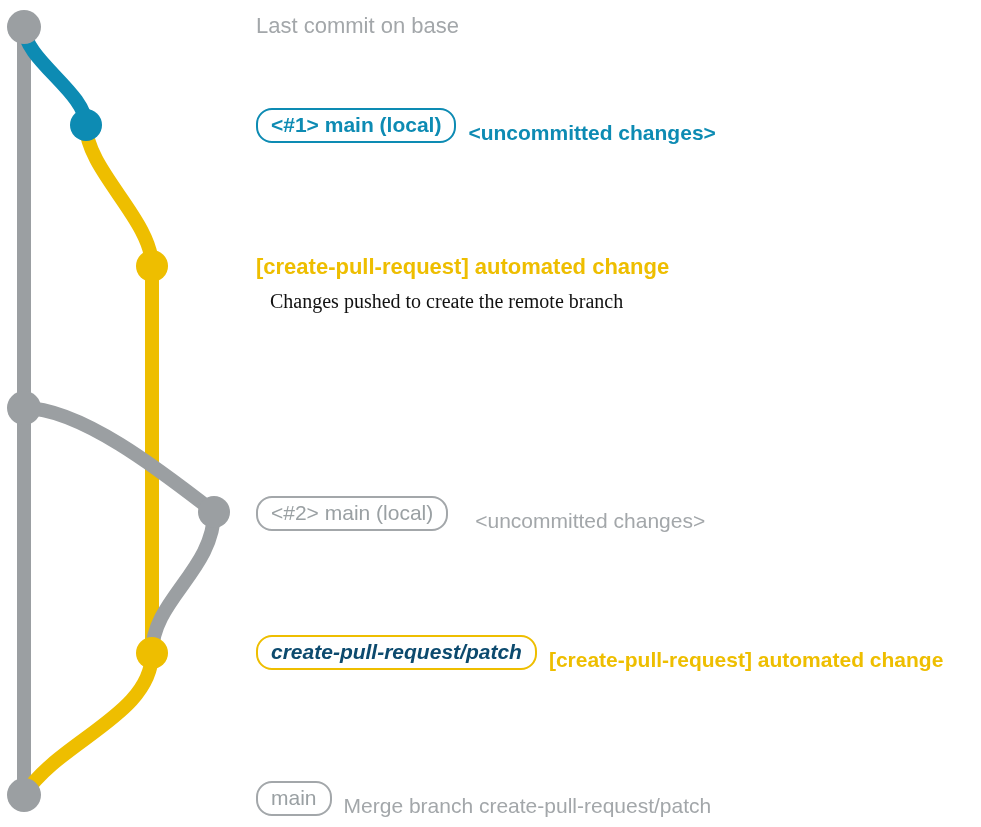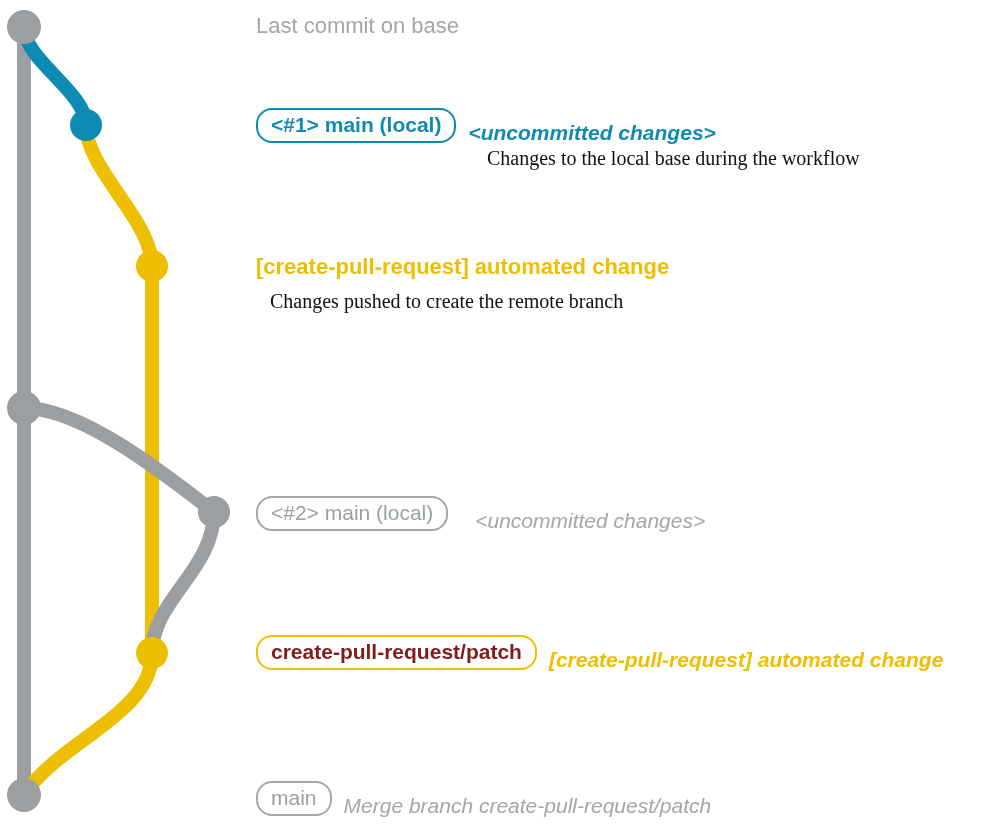--- a/index.html
+++ b/index.html
@@ -41,29 +41,28 @@
     border: 2px solid #888c8f;
     border-radius: 16px;
     padding: 4px 13px 6px 13px;
     font-size: 21px;
     line-height: 1;
     white-space: nowrap;
     color: #888c8f;
     background: transparent;
   }
   .pill.blue   { border-color: #0d8bb3; color: #0d8bb3; font-weight: bold; }
-  .pill.yellow { border-color: #eebe00; color: #7f1d1d; font-weight: bold; }
+  .pill.yellow { border-color: #eebe00; color: #0c4a6e; font-weight: bold; font-style: italic; }
   .pill.gray   { border-color: #a3a7aa; color: #9aa0a3; }
 
   .subject {
     font-size: 21px;
     line-height: 1;
     white-space: nowrap;
     margin-left: 12px;
-    font-style: italic;
   }
   .subject.blue   { color: #0d8bb3; font-weight: bold; }
   .subject.yellow { color: #eebe00; font-weight: bold; }
   .subject.gray   { color: #a3a7aa; }
 
   .standalone {
     position: absolute;
     font-size: 22px;
     line-height: 1;
     white-space: nowrap;
@@ -116,21 +115,20 @@
 </svg>
 
 <div class="layer">
 
   <div class="standalone gray" style="left:256px; top:15px;">Last commit on base</div>
 
   <div class="row" style="left:256px; top:108px;">
     <span class="pill blue">&lt;#1&gt; main (local)</span>
     <span class="subject blue">&lt;uncommitted changes&gt;</span>
   </div>
-  <div class="body-text" style="left:487px; top:148px;">Changes to the local base during the workflow</div>
 
   <div class="standalone yellow" style="left:256px; top:256px;">[create-pull-request] automated change</div>
   <div class="body-text" style="left:270px; top:291px;">Changes pushed to create the remote branch</div>
 
 
   <div class="row" style="left:256px; top:496px;gap:15px;">
     <span class="pill gray">&lt;#2&gt; main (local)</span>
     <span class="subject gray">&lt;uncommitted changes&gt;</span>
   </div>
 

